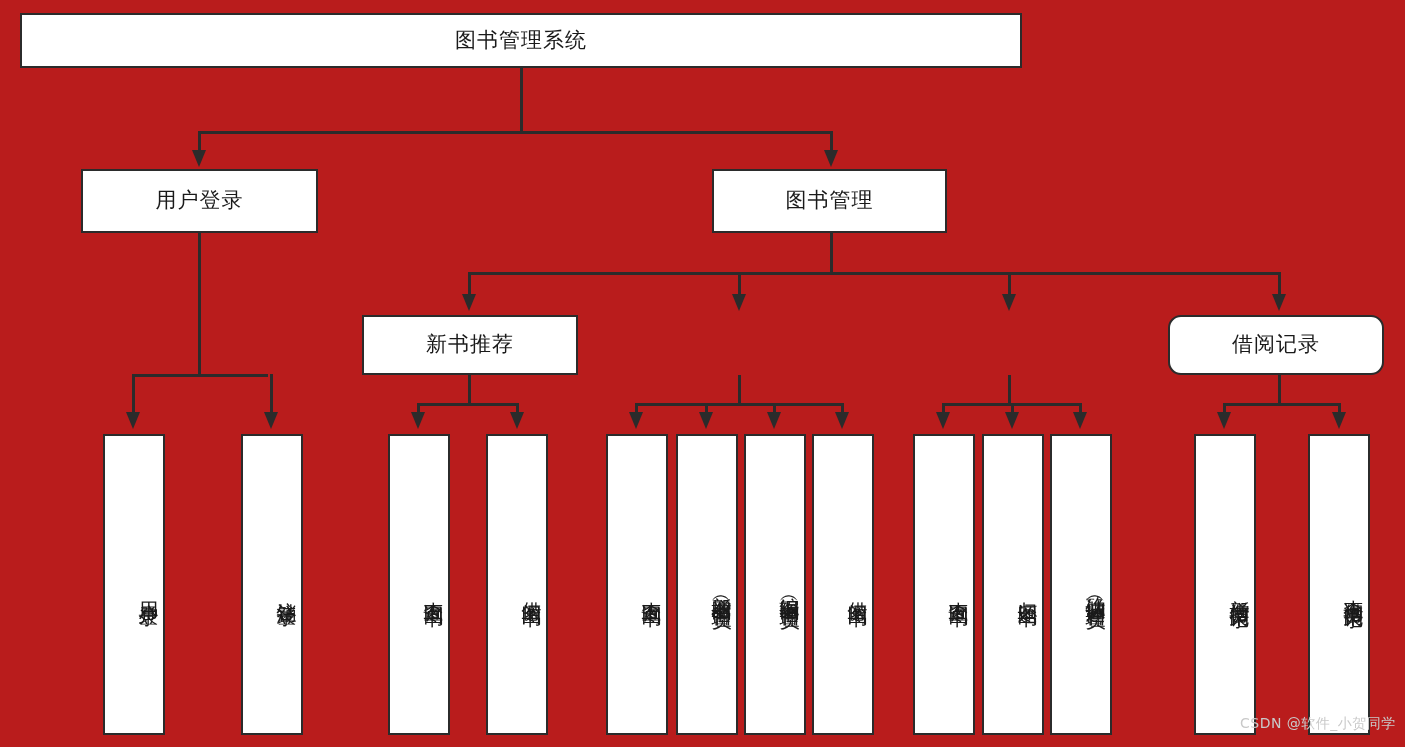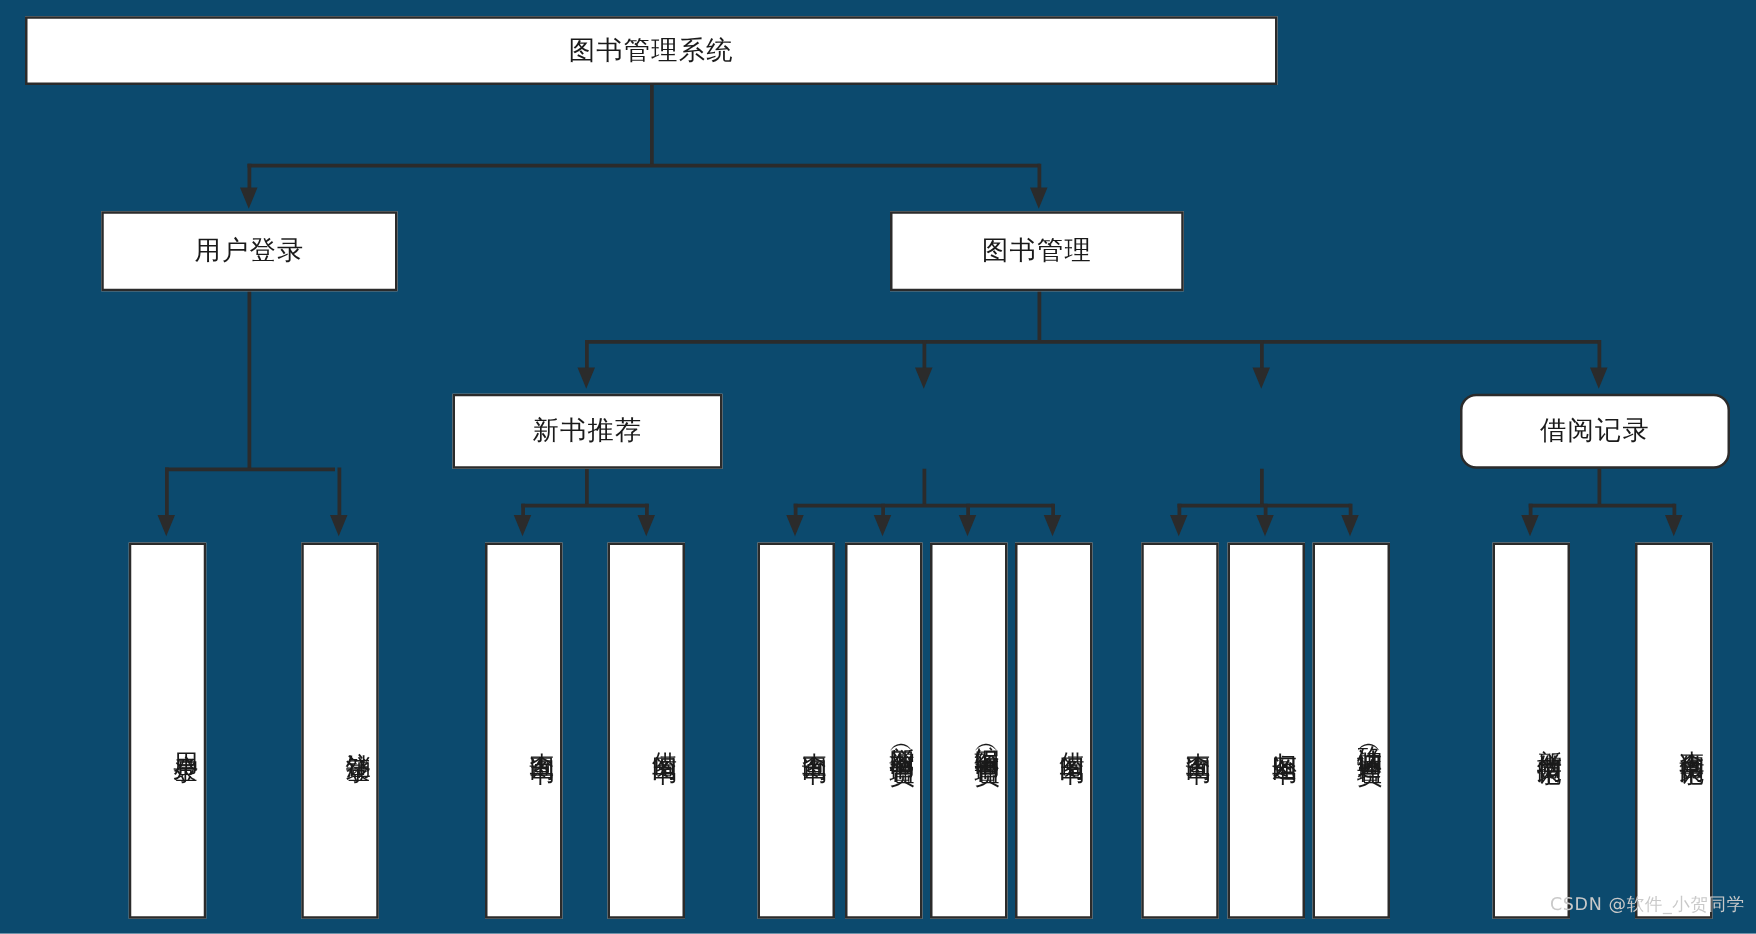--- a/index.html
+++ b/index.html
@@ -7,21 +7,21 @@
     padding: 0;
     background: #ffffff;
   }
   body {
     font-family: "DejaVu Sans", "Liberation Sans", sans-serif;
   }
   #canvas {
     position: relative;
     width: 1405px;
     height: 747px;
-    background: #0c4a6e;
+    background: #b91c1c;
     overflow: hidden;
   }
   .node {
     position: absolute;
     box-sizing: border-box;
     border: 2.5px solid #2b2b2b;
     background: #ffffff;
     display: flex;
     align-items: center;
     justify-content: center;

